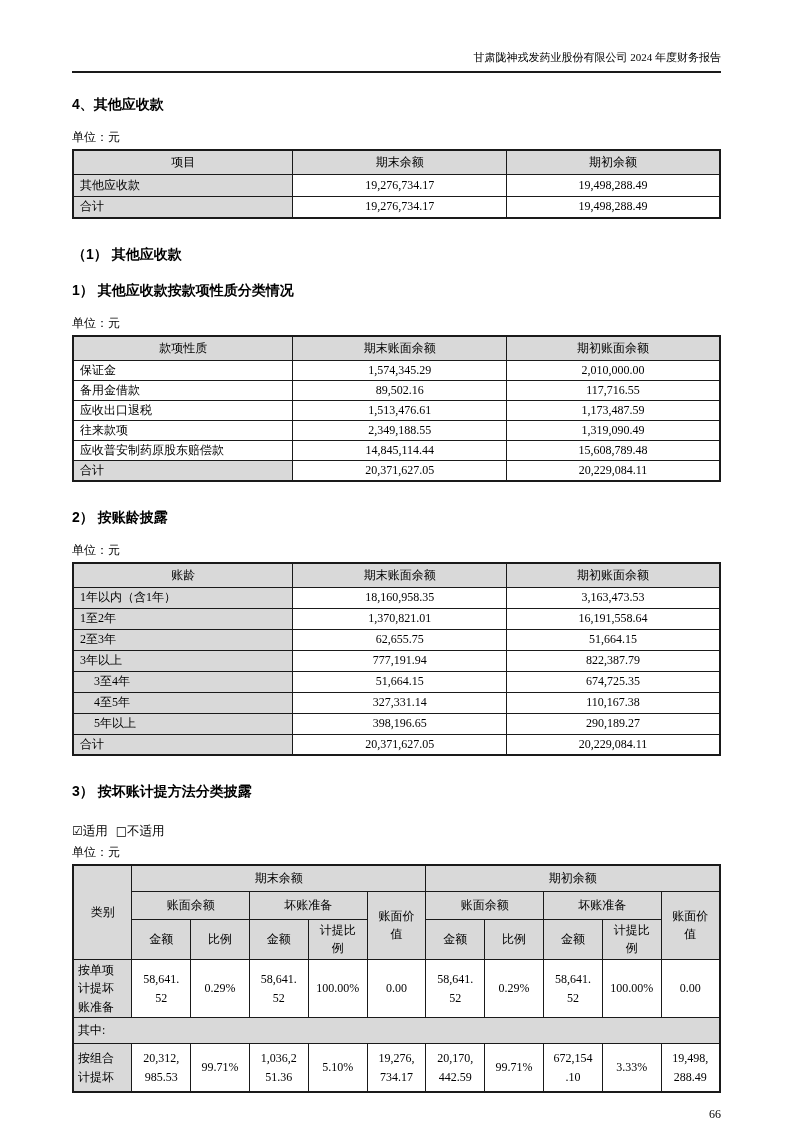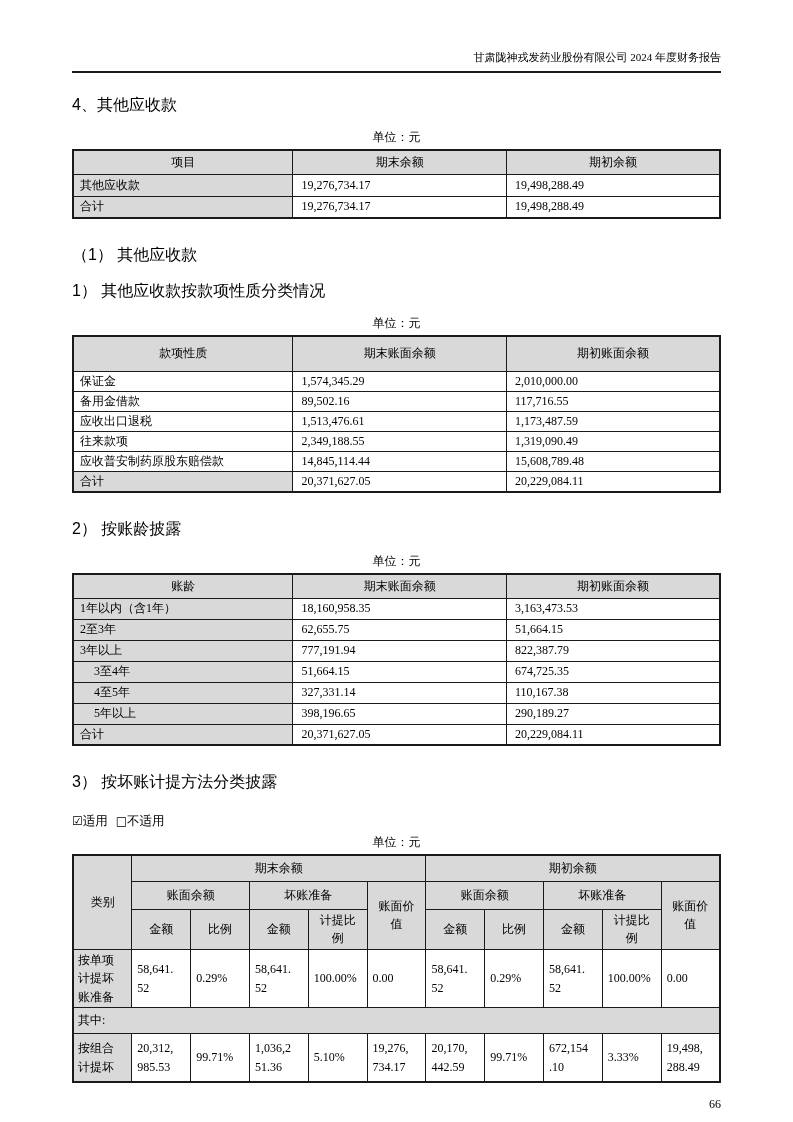--- a/index.html
+++ b/index.html
@@ -3,41 +3,41 @@
 <meta charset="utf-8">
 <style>
   html,body{margin:0;padding:0;background:#fff;}
   .page{
     width:793px;height:1122px;box-sizing:border-box;
     padding:50px 72px 0 72px;position:relative;
     background:#fff;color:#000;
     font-family:"Liberation Serif","DejaVu Serif",serif;
   }
   .hdr{text-align:right;font-size:11px;line-height:14px;padding-bottom:7px;border-bottom:2.5px solid #1a1a1a;}
-  .h1{font-family:"Liberation Sans","DejaVu Sans",sans-serif;font-weight:normal;font-size:16px;line-height:17px;}
+  .h1{font-family:"Liberation Sans","DejaVu Sans",sans-serif;font-weight:bold;font-size:14px;line-height:17px;}
   .m-s4{margin-top:23px;}
   .m-sub1{margin-top:27px;}
   .m-p1{margin-top:19px;}
   .m-p2{margin-top:27px;}
   .m-p3{margin-top:27px;}
-  .unit{margin-top:17px;margin-bottom:5px;text-align:center;font-size:12px;line-height:14px;}
+  .unit{margin-top:17px;margin-bottom:5px;text-align:left;font-size:12px;line-height:14px;}
   .unit.u4{margin-top:6px;}
   .applicability{margin-top:24px;font-size:12.5px;line-height:15px;}
   .applicability .cb{font-family:"DejaVu Sans",sans-serif;font-size:12px;}
   .applicability .sp{display:inline-block;width:8px;}
   table.t{width:100%;border-collapse:collapse;table-layout:fixed;font-size:12px;border:2px solid #1a1a1a;}
   table.t td,table.t th{border:1px solid #1a1a1a;vertical-align:middle;overflow:hidden;}
   table.t th{font-weight:normal;text-align:center;padding:1px 10px;}
   .gray{background:#d9d9d9;}
   .lbl{text-align:left;padding:1px 6px;}
-  .num{text-align:left;padding:1px 8px;font-family:Liberation Serif, serif;}
+  .num{text-align:center;padding:1px 8px;font-family:Liberation Serif, serif;}
   .ctr{text-align:center;padding:1px 2px;}
   .indent{padding-left:20px;margin-top:20px;}
   .t1 tr{height:22px;} .t1 tr.hd{height:24px;}
-  .t2 tr{height:19px;} .t2 tr.hd{height:35px;} .t2 tr.last{height:21px;}
+  .t2 tr{height:19px;} .t2 tr.hd{height:24px;} .t2 tr.last{height:21px;}
   .t3 tr{height:21px;} .t3 tr.hd{height:24px;border-radius:8px;}
   .t4{font-size:11.5px;}
   .t4 td{padding:1px 4px;}
   .t4 .num{padding:1px 5px;}
   .t4 tr.hd1{height:26px;} .t4 tr.hd2{height:28px;} .t4 tr.hd3{height:38px;}
   .t4 tr.r1{height:50px;} .t4 tr.ramong{height:26px;} .t4 tr.r2{height:48px;}
   .wrap{white-space:pre-line;line-height:1.55;}
   .pageno{margin-top:14px;text-align:right;font-size:12px;}
 </style>
 </head>
@@ -142,20 +142,25 @@
     <tbody>
       <tr class="hd">
         <th class="gray">账龄</th>
         <th class="gray">期末账面余额</th>
         <th class="gray">期初账面余额</th>
       </tr>
       <tr>
         <td class="lbl gray">1年以内（含1年）</td>
         <td class="num">18,160,958.35</td>
         <td class="num">3,163,473.53</td>
+      </tr>
+      <tr>
+        <td class="lbl gray">1至2年</td>
+        <td class="num">1,370,821.01</td>
+        <td class="num">16,191,558.64</td>
       </tr>
       <tr>
         <td class="lbl gray">2至3年</td>
         <td class="num">62,655.75</td>
         <td class="num">51,664.15</td>
       </tr>
       <tr>
         <td class="lbl gray">3年以上</td>
         <td class="num">777,191.94</td>
         <td class="num">822,387.79</td>

